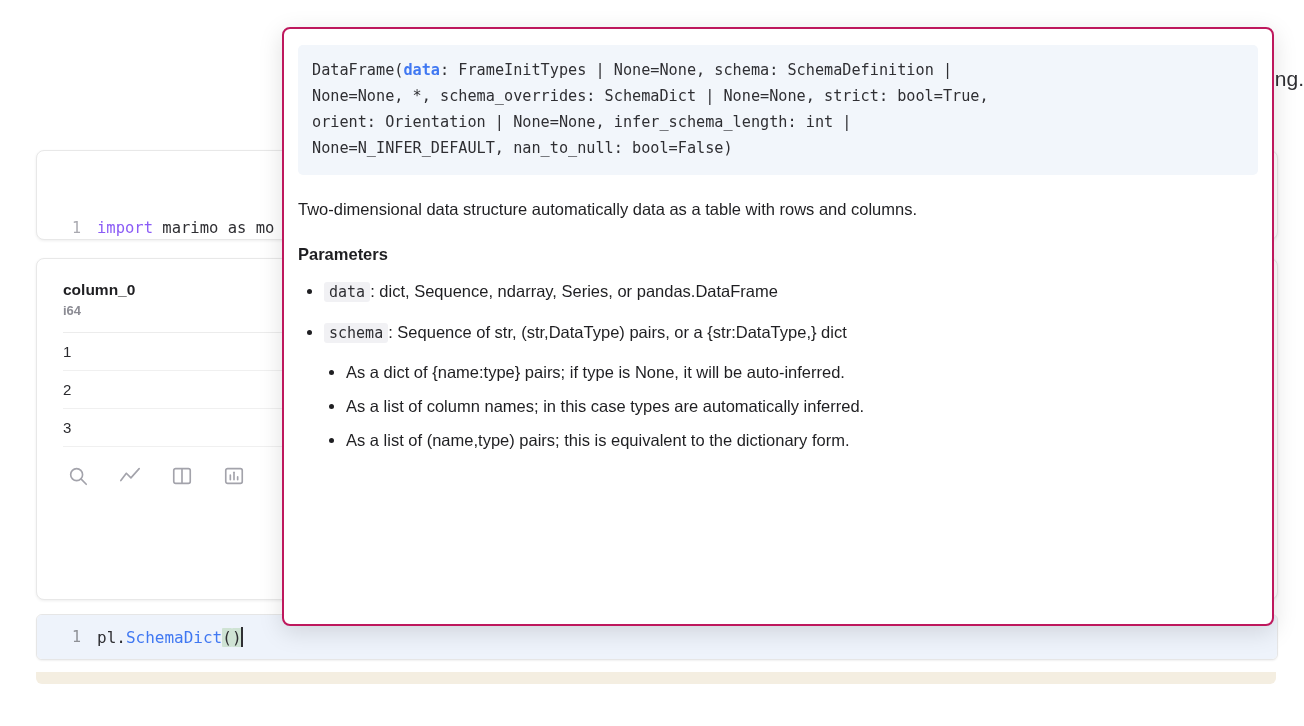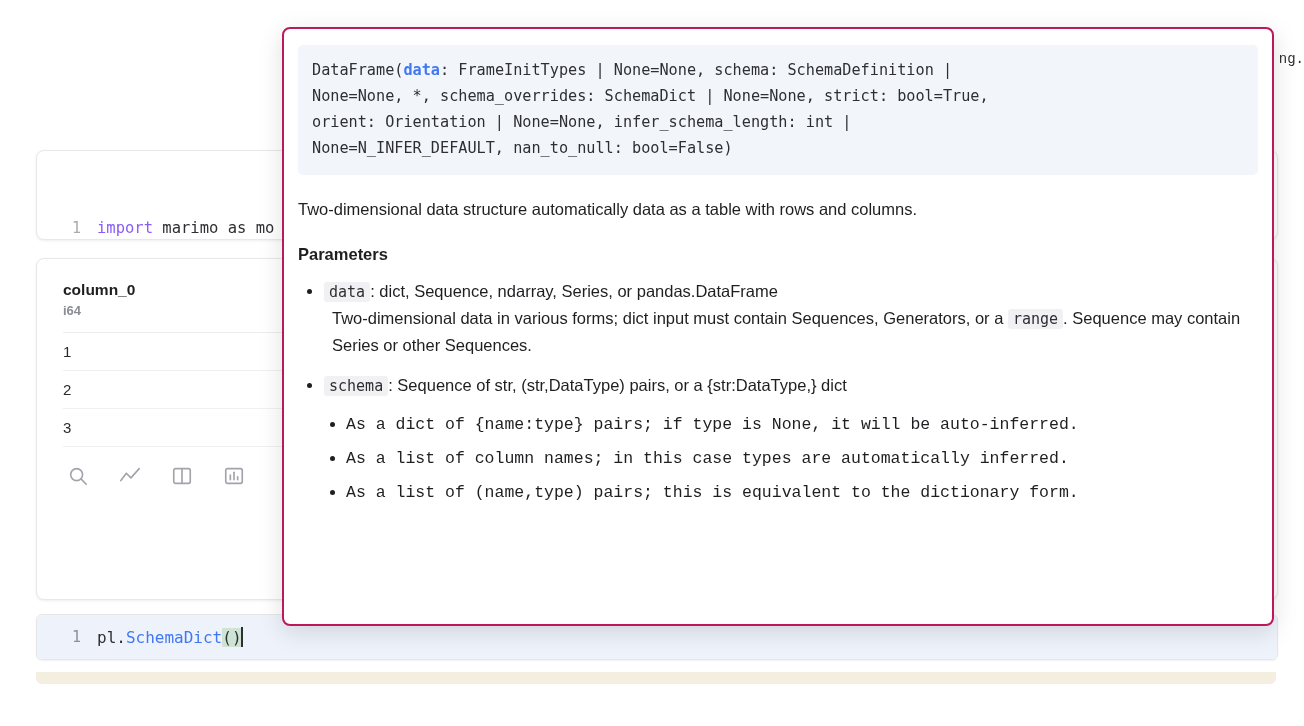--- a/index.html
+++ b/index.html
@@ -183,23 +183,23 @@
     width: 1240px;
     height: 12px;
     background: #f4eee1;
     border-radius: 0 0 6px 6px;
   }
 
   
   .edge-text {
     position: absolute;
     right: 0;
-    top: 51px;
-    font-family: Liberation Mono, monospace;
-    font-size: 14px;
+    top: 67px;
+    font-family: Liberation Sans, sans-serif;
+    font-size: 21px;
     color: #2f2f33;
     white-space: nowrap;
   }
 
   
   #doc-popup {
     position: absolute;
     left: 282px;
     top: 27px;
     width: 988px;
@@ -248,21 +248,20 @@
   }
   ul.doc-list > li {
     margin-top: 14px;
     font-size: 16.5px;
     line-height: 26px;
   }
   ul.doc-sublist {
     margin: 10px 0 0 0;
     padding-left: 22px;
     list-style: disc;
-    font-family: Liberation Mono, monospace;
   }
   ul.doc-sublist > li {
     margin-top: 2px;
     font-size: 16.5px;
     line-height: 32px;
   }
   code.inline {
     font-family: "DejaVu Sans Mono", monospace;
     font-size: 15px;
     background: #f1f1f4;
@@ -367,21 +366,20 @@
     </div>
 
     <div class="doc-body">
       <p class="doc-summary">Two-dimensional data structure automatically data as a table with rows and columns.</p>
 
       <p class="doc-h">Parameters</p>
 
       <ul class="doc-list">
         <li>
           <code class="inline">data</code><span>: dict, Sequence, ndarray, Series, or pandas.DataFrame</span>
-          <span class="param-desc"><span>Two-dimensional data in various forms; dict input must contain Sequences, Generators, or a </span><code class="inline">range</code><span>. Sequence may contain Series or other Sequences.</span></span>
         </li>
         <li>
           <code class="inline">schema</code><span>: Sequence of str, (str,DataType) pairs, or a {str:DataType,} dict</span>
           <ul class="doc-sublist">
             <li>As a dict of {name:type} pairs; if type is None, it will be auto-inferred.</li>
             <li>As a list of column names; in this case types are automatically inferred.</li>
             <li>As a list of (name,type) pairs; this is equivalent to the dictionary form.</li>
           </ul>
         </li>
       </ul>

